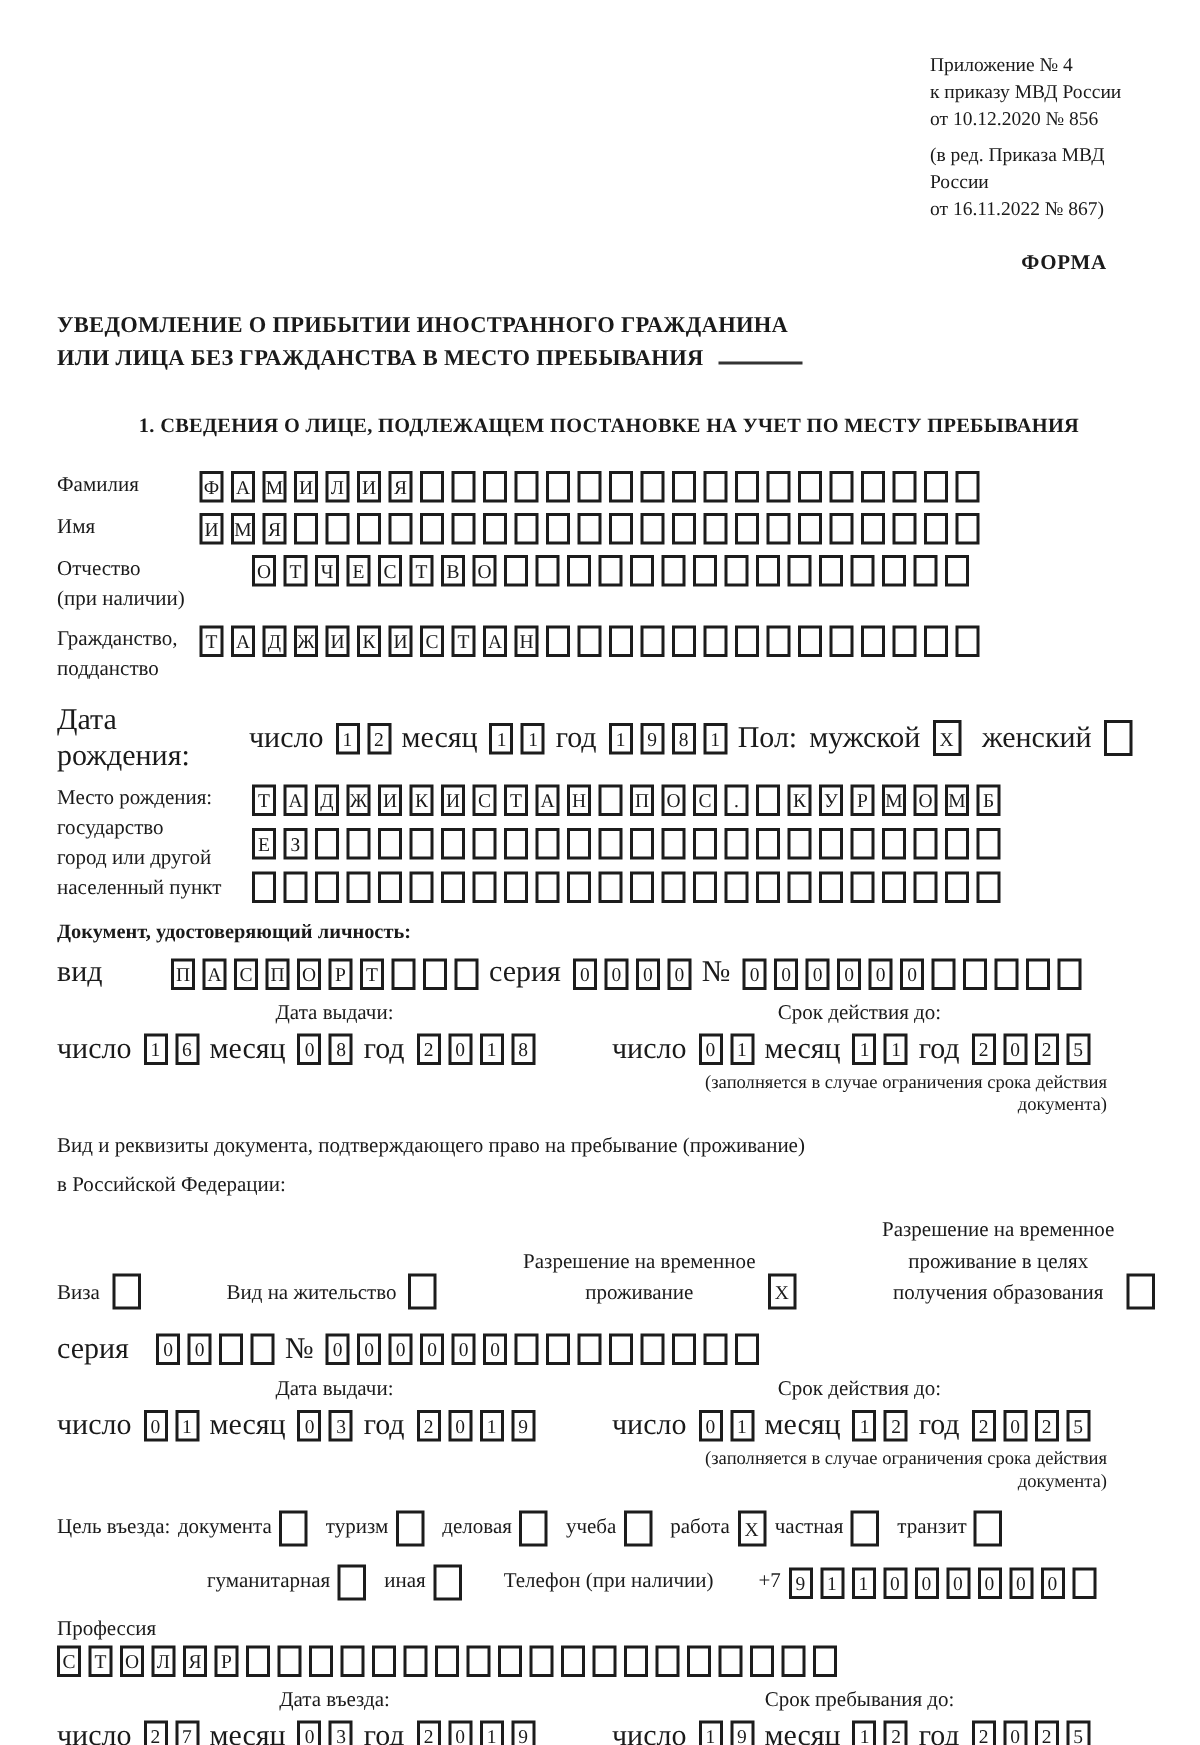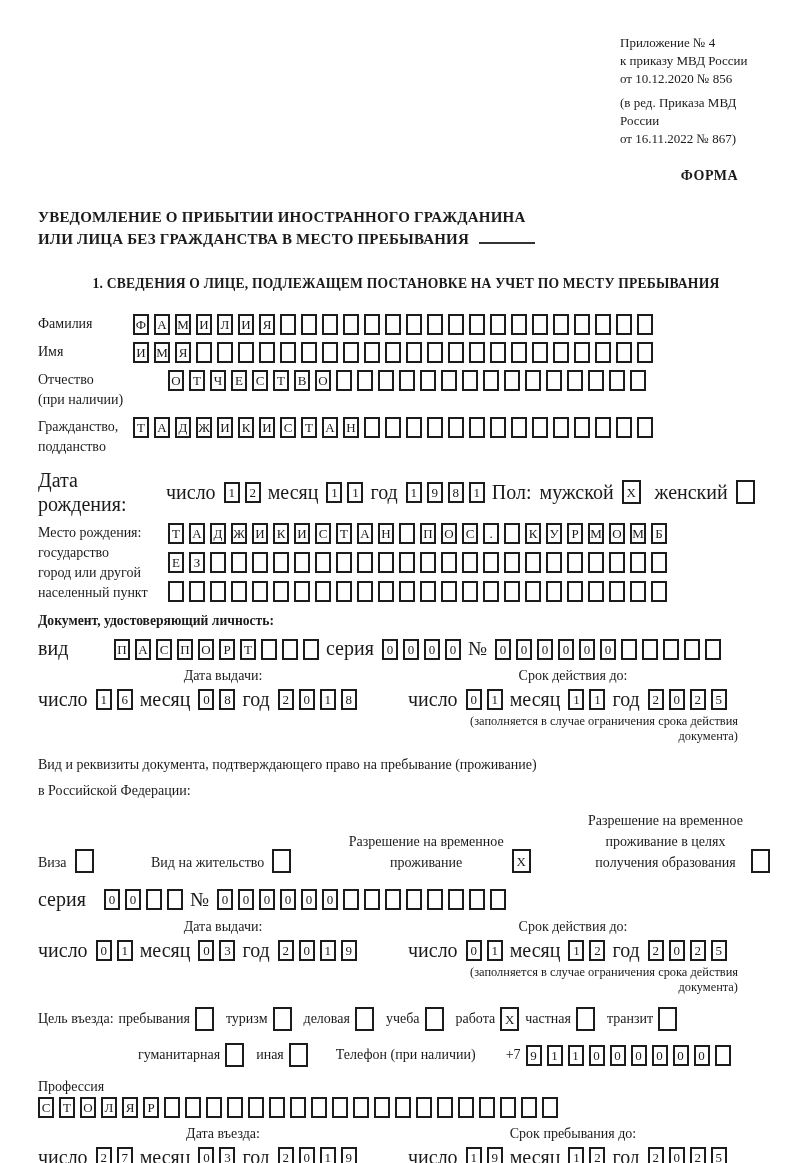--- a/index.html
+++ b/index.html
@@ -500,21 +500,21 @@
             <span class="box">2</span>
             <span class="box">5</span>
           </span>
       </div>
       <div class="dnote">(заполняется в случае ограничения срока действия документа)</div>
     </div>
   </div>
 
   <div class="purpose-row">
     <span class="plabel">Цель въезда:</span>
-    <span class="plabel">пребывания</span>
+    <span class="plabel">документа</span>
     <span class="box cb"></span>
     <span class="plabel">туризм</span>
     <span class="box cb"></span>
     <span class="plabel">деловая</span>
     <span class="box cb"></span>
     <span class="plabel">учеба</span>
     <span class="box cb"></span>
     <span class="plabel">работа</span>
     <span class="box cb" style="margin-right:6px;">X</span>
     <span class="plabel">частная</span>

